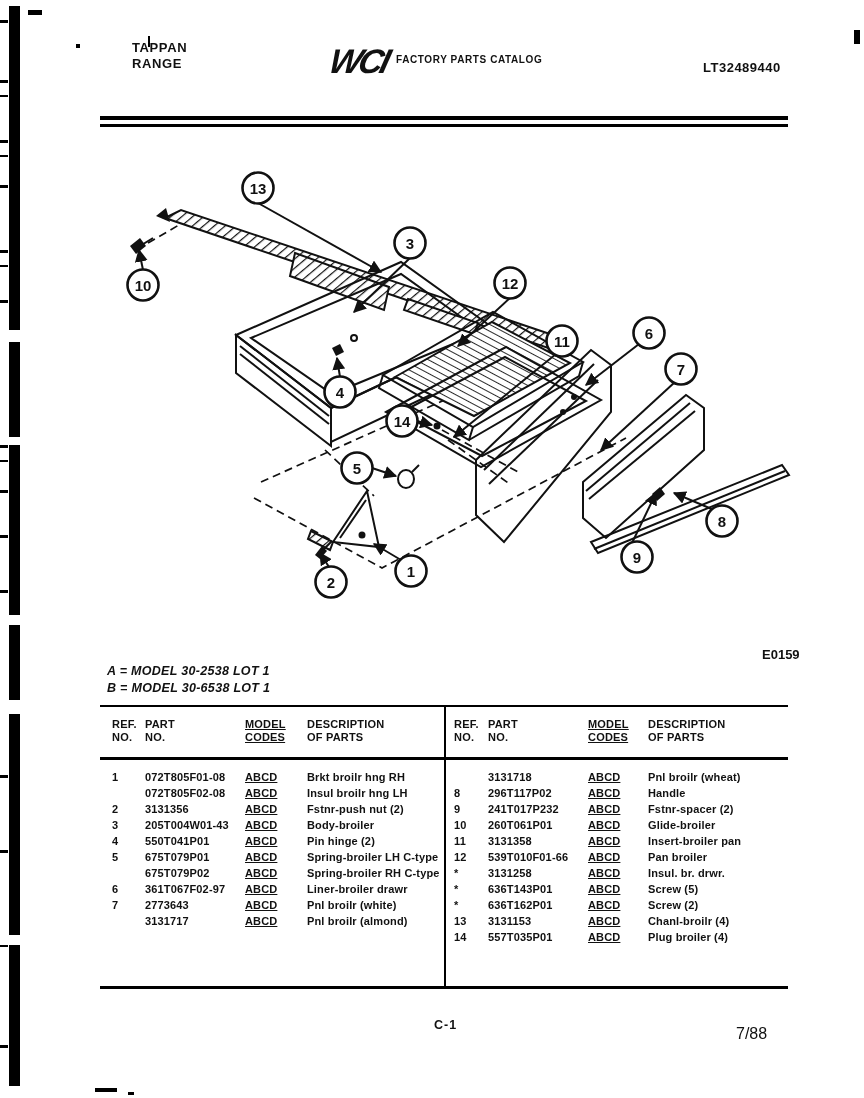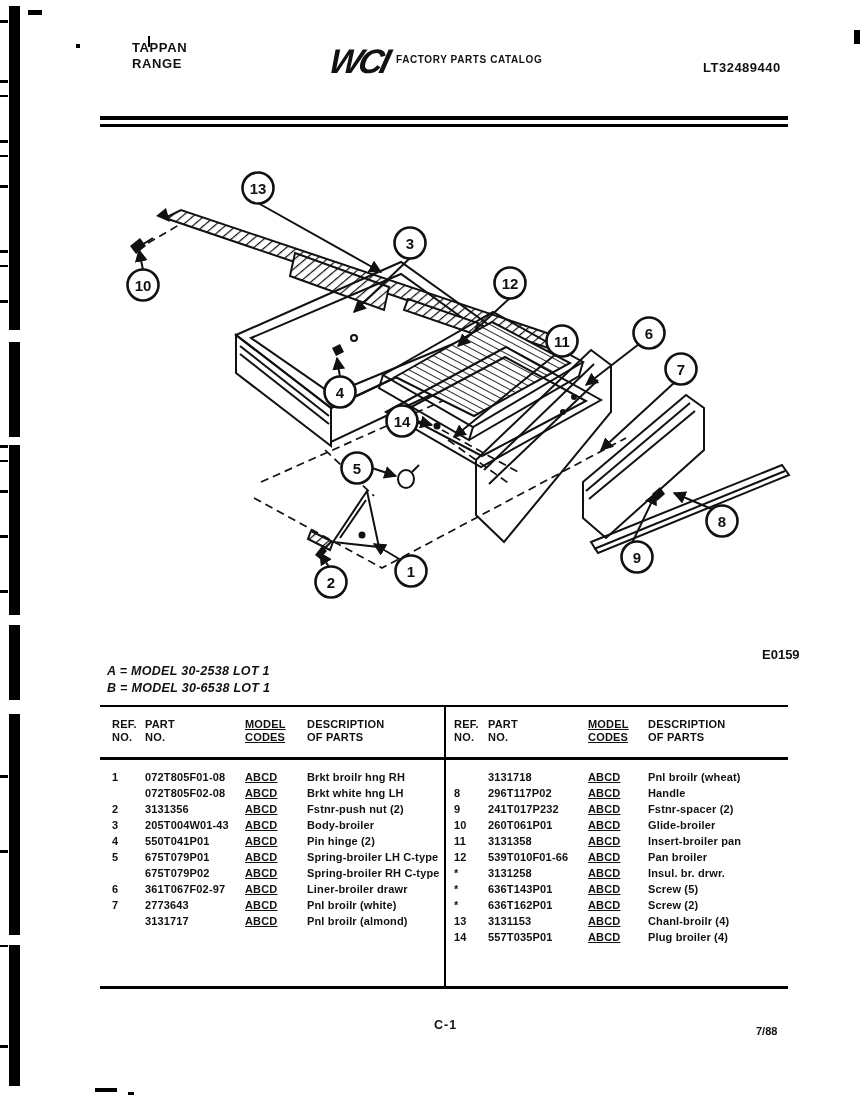--- a/index.html
+++ b/index.html
@@ -27,21 +27,21 @@
   .c-ref{width:33px;flex:none;}
   .c-part{width:100px;flex:none;}
   .c-codes{width:62px;flex:none;text-decoration:underline;}
   .c-desc{flex:1;}
   #thead-left,#tbody-left{left:112px;width:332px;}
   #thead-right,#tbody-right{left:454px;width:332px;}
   #thead-right .c-ref,#tbody-right .c-ref{width:34px;}
   #thead-right .c-codes,#tbody-right .c-codes{width:60px;}
   
   #page-num{left:434px;top:1018px;font-size:12.5px;font-weight:700;letter-spacing:1px;}
-  #rev-date{left:756px;top:1025px;font-size:11px;font-weight:700;}
+  #rev-date{left:736px;top:1025px;font-size:16px;font-weight:400;}
   svg text{font-family:"Liberation Sans",sans-serif;}
 </style>
 </head>
 <body>
 
 <div id="page">
 
   <div class="bar" style="left:9px;top:6px;width:11px;height:1080px;"></div>
   <div class="notch" style="left:9px;top:330px;width:11px;height:12px;"></div>
   <div class="notch" style="left:9px;top:437px;width:11px;height:8px;"></div>
@@ -297,21 +297,21 @@
       <div class="prow">
         <span class="c-ref">1</span>
         <span class="c-part">072T805F01-08</span>
         <span class="c-codes">ABCD</span>
         <span class="c-desc">Brkt broilr hng RH</span>
       </div>
       <div class="prow">
         <span class="c-ref"></span>
         <span class="c-part">072T805F02-08</span>
         <span class="c-codes">ABCD</span>
-        <span class="c-desc">Brkt white hng LH</span>
+        <span class="c-desc">Insul broilr hng LH</span>
       </div>
       <div class="prow">
         <span class="c-ref">2</span>
         <span class="c-part">3131356</span>
         <span class="c-codes">ABCD</span>
         <span class="c-desc">Fstnr-push nut (2)</span>
       </div>
       <div class="prow">
         <span class="c-ref">3</span>
         <span class="c-part">205T004W01-43</span>

